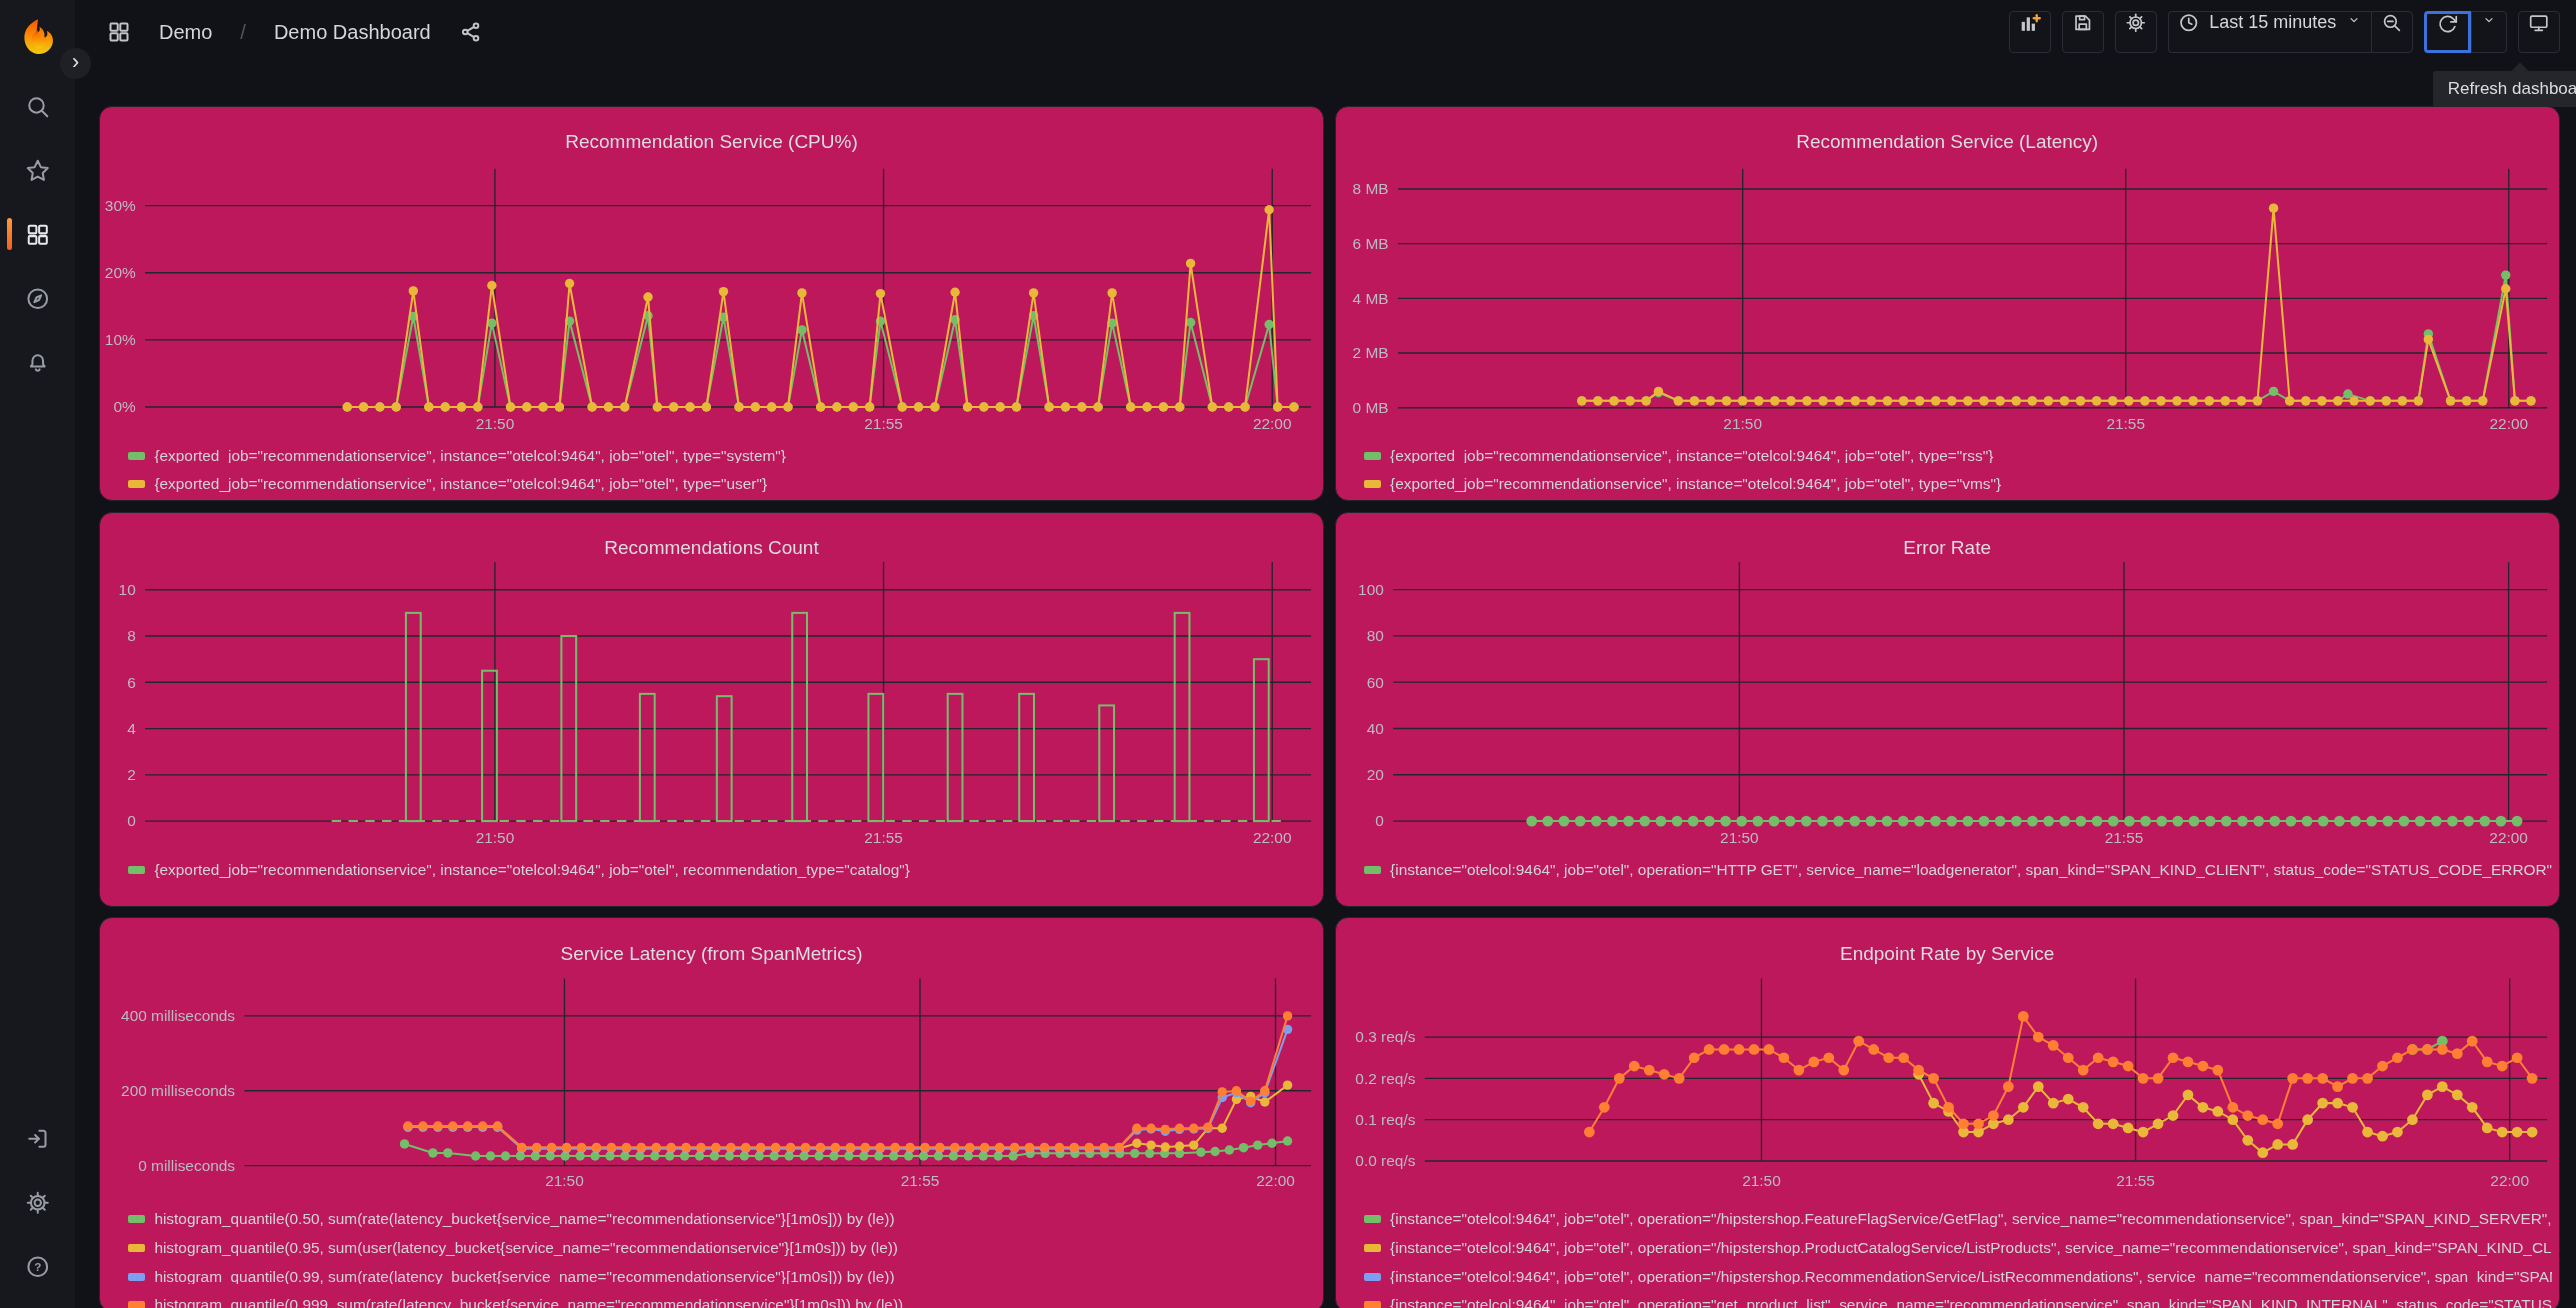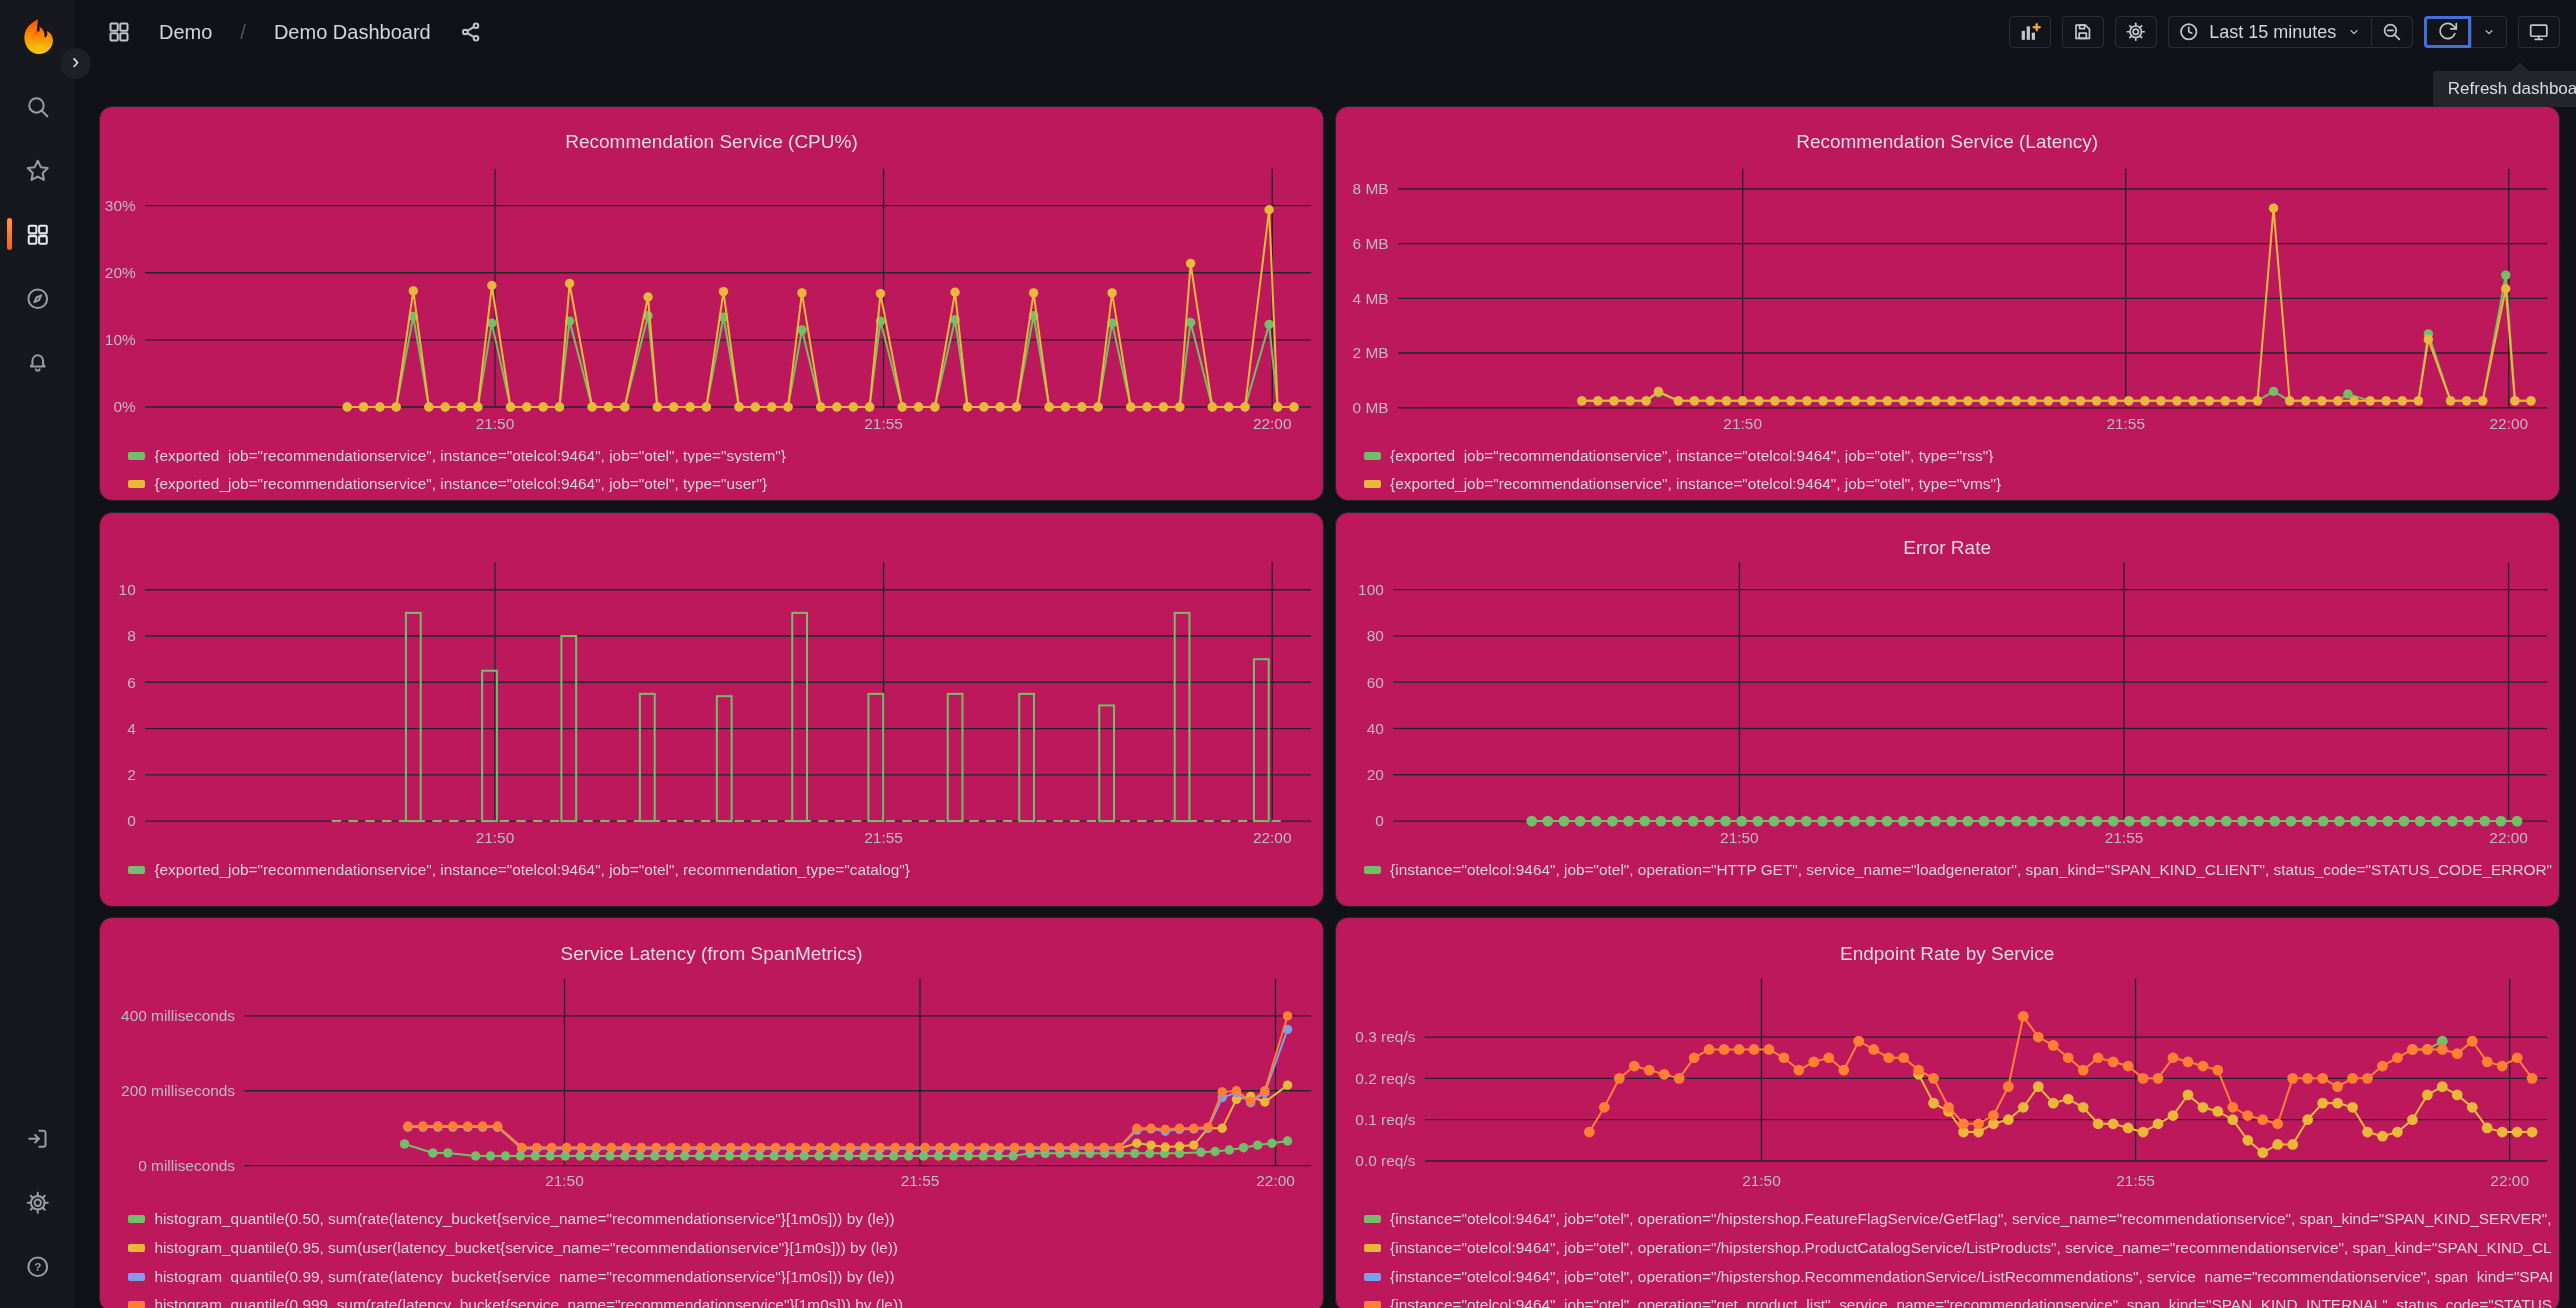--- a/index.html
+++ b/index.html
@@ -25,21 +25,21 @@
             background:#1e2025;color:#dfe0e4;font-size:21.5px;line-height:28px;text-align:center;
             z-index:4;cursor:pointer;user-select:none}
   
   .topnav{position:absolute;left:75px;top:0;right:0;height:64px;display:flex;align-items:center;
           padding:0 16px 0 32px;z-index:2}
   .crumbs{display:flex;align-items:center;gap:28px;font-size:20px}
   .crumbs .bicon svg{width:24px;height:24px;stroke:#c2c4ca;fill:none;stroke-width:2}
   .crumb{color:#d5d6d9;cursor:pointer}
   .crumb-sep{color:#54565d}
   .toolbar{margin-left:auto;display:flex;align-items:center;gap:10.7px}
-  .tb{height:32px;min-width:42px;display:flex;align-items:center;justify-content:center;
+  .tb{height:42px;min-width:42px;display:flex;align-items:flex-start;justify-content:center;
       background:#121419;border:1.3px solid #2a2d34;border-radius:4px;cursor:pointer;padding:0 9.4px}
   .tb svg{width:21.5px;height:21.5px;stroke:#c4c6cb;fill:none;stroke-width:1.9;stroke-linecap:round;stroke-linejoin:round}
   .group{display:flex;align-items:stretch}
   .group .tb{border-radius:0;border-right-width:0}
   .group .tb:first-child{border-radius:4px 0 0 4px}
   .group .tb:last-child{border-radius:0 4px 4px 0;border-right-width:1.3px}
   .timepick{gap:9.4px;font-size:18px;font-weight:500;color:#d5d6d9;white-space:nowrap}
   .tb.refresh-active{border:3.4px solid #3e71dc;border-radius:5.4px;min-width:47px}
   .tb.caret{min-width:36px;padding:0 5.4px}
   .tooltip{position:absolute;left:2358px;top:71px;background:#24262c;color:#dcdde1;font-size:17px;
@@ -538,20 +538,21 @@
           <span class="chip" style="background: rgb(115, 191, 105);"></span>
           <span>{exported_job="recommendationservice", instance="otelcol:9464", job="otel", type="rss"}</span>
         </div>
         <div class="lrow">
           <span class="chip" style="background: rgb(234, 184, 57);"></span>
           <span>{exported_job="recommendationservice", instance="otelcol:9464", job="otel", type="vms"}</span>
         </div>
       </div>
   </section>
   <section class="panel">
+    <h2 class="ptitle">Recommendations Count</h2>
     <svg class="plot" viewBox="0 0 1820 584">
         <line class="gl" x1="588.1" x2="588.1" y1="73" y2="459"></line>
         <text class="xt" x="588.1" y="491">21:50</text>
         <line class="gl" x1="1167.1" x2="1167.1" y1="73" y2="459"></line>
         <text class="xt" x="1167.1" y="491">21:55</text>
         <line class="gl" x1="1746.1" x2="1746.1" y1="73" y2="459"></line>
         <text class="xt" x="1746.1" y="491">22:00</text>
         <line class="gl" x1="67" x2="1804" y1="459" y2="459"></line>
         <text class="yt" x="53" y="467">0</text>
         <line class="gl" x1="67" x2="1804" y1="390.07142857142856" y2="390.07142857142856"></line>

